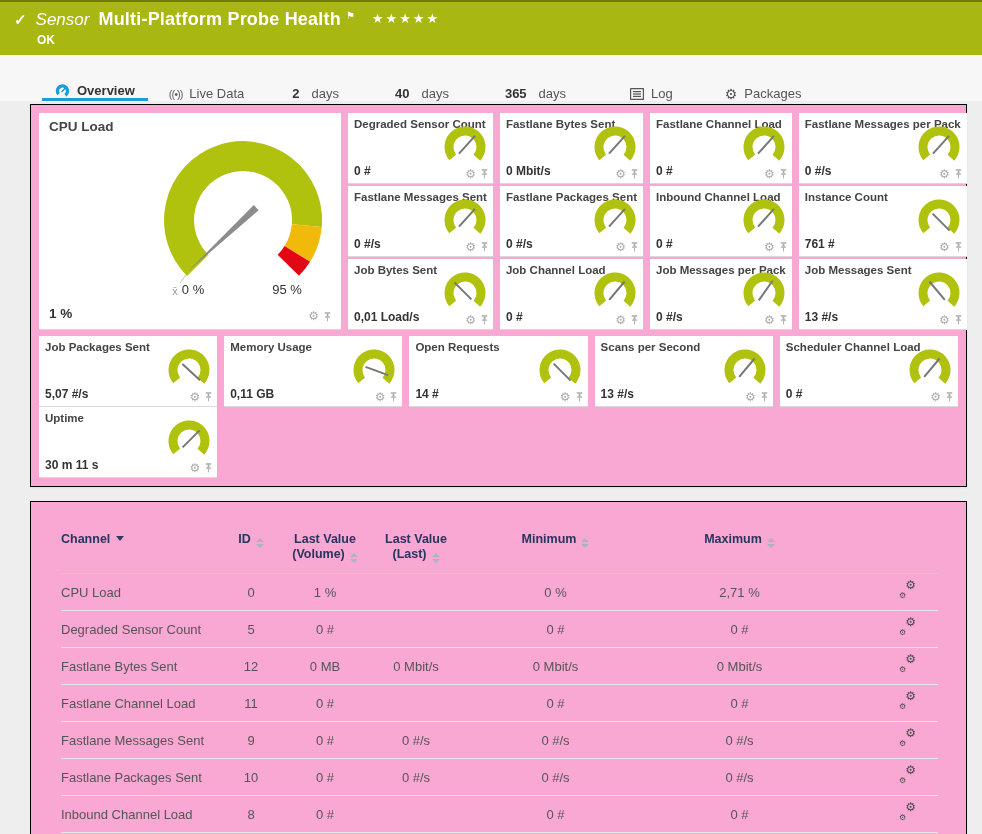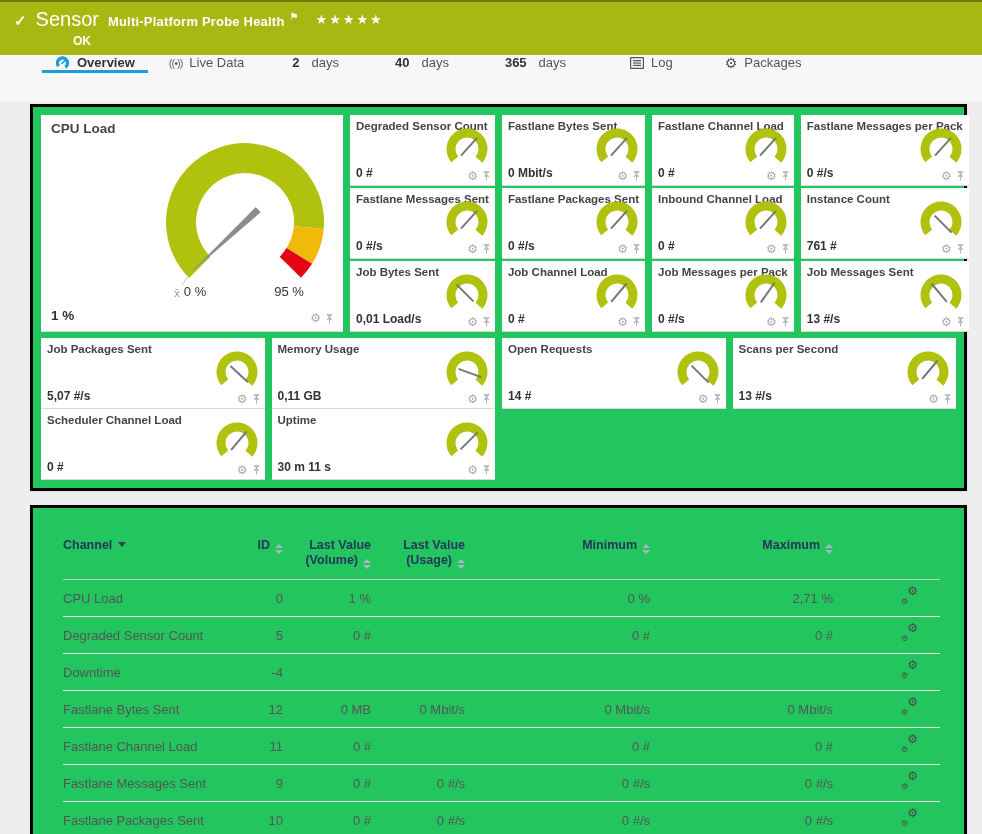--- a/index.html
+++ b/index.html
@@ -3,69 +3,69 @@
 <meta charset="utf-8">
 <style>
   html,body{margin:0;padding:0}
   body{width:982px;height:834px;overflow:hidden;background:#eeeeee;font-family:"Liberation Sans",sans-serif}
 
   
   .sensor-header{height:55px;background:#a9b713;border-top:2px solid #6f7b06;color:#fff;
     padding:7px 0 0 14px;box-sizing:border-box}
   .h-row1{display:flex;align-items:baseline;gap:9px;line-height:20px}
   .check-icon{font-size:15px;font-weight:bold}
-  .kind-label{font-size:20px}
-  .sensor-title{font-size:13px;font-weight:bold;letter-spacing:.2px}
+  .kind-label{font-style:italic;font-size:17px}
+  .sensor-title{font-size:18px;font-weight:bold;letter-spacing:.2px}
   .flag-icon{font-size:10px;position:relative;top:-6px;margin-left:-4px}
   .stars{font-size:13px;letter-spacing:2px;margin-left:8px;position:relative;top:-2px}
-  .status-text{font-size:12px;font-weight:bold;margin-left:59px;margin-top:1px}
+  .status-text{font-size:12px;font-weight:bold;margin-left:23px;margin-top:1px}
 
   
-  .tabbar{height:46px;background:#f7f7f7;display:flex;align-items:flex-start;padding-left:42px;
+  .tabbar{height:46px;background:#f7f7f7;display:flex;align-items:flex-end;padding-left:42px;
     font-size:13px;color:#555;box-sizing:border-box}
   .tab{display:flex;align-items:center;gap:7px;padding:0 13px;margin-right:8px;cursor:pointer;box-sizing:border-box}
   .tab .t-label{white-space:nowrap}
   .tab .t-num{font-weight:bold;color:#333;margin-right:5px}
   .tab.active{border-bottom:3px solid #1e9cd8;color:#333;font-weight:bold}
   .tab-2days{margin-left:14px}.tab-30days{margin-left:22px}.tab-365days{margin-left:22px}
   .tab-historic{margin-left:40px}.tab-log{margin-left:30px}.tab-settings{margin-left:18px}
   .ticon{flex:0 0 auto;color:#555}
   .broadcast-icon{font-size:11px;color:#666;letter-spacing:-1px}
   .gear-glyph{font-size:14px;color:#555;line-height:14px}
 
   
-  .panel{position:relative;margin-left:30px;width:937px;background:#22c55e;border:3px solid #000000;
+  .panel{position:relative;margin-left:30px;width:937px;background:#f9a8d4;border:1px solid #000000;
     box-shadow:0 1px 2px rgba(0,0,0,.06);box-sizing:border-box}
   #panel-gauges{margin-top:3px;padding:8px}
   #panel-table{margin-top:14px;padding:16px 30px 0;height:500px}
 
   
   .gauge-grid{display:grid;grid-template-columns:302px repeat(4,1fr);grid-template-rows:repeat(3,71px);gap:2px 7px}
-  .gauge-bottom{display:grid;grid-template-columns:repeat(4,1fr);gap:0 7px;margin-top:6px;grid-auto-rows:71px}
+  .gauge-bottom{display:grid;grid-template-columns:repeat(5,1fr);gap:0 7px;margin-top:6px;grid-auto-rows:71px}
   .tile{position:relative;border-bottom:1px solid #d9d9d9;padding:5px 6px 3px;box-sizing:border-box;background:#fff;cursor:pointer}
   .tile-title{font-size:11.5px;font-weight:bold;color:#444;line-height:13px;white-space:nowrap}
   .tile-svg{position:absolute;right:2px;bottom:9px}
   .tile-value{position:absolute;left:6px;bottom:5px;font-size:12px;font-weight:bold;color:#333;white-space:nowrap}
   .tile-icons{position:absolute;right:3px;bottom:3px;display:flex;gap:3px;align-items:flex-end;color:#ababab;z-index:2}
   .tile-gear{font-size:12px;line-height:11px;cursor:pointer}
   .pin-icon{cursor:pointer}
 
   .cpu-tile{grid-row:1/4;padding:6px 10px}
   .cpu-title{font-size:13.5px;font-weight:bold;color:#444}
   .cpu-svg{position:absolute;left:96px;top:10px}
   .cpu-value{position:absolute;left:10px;bottom:8px;font-size:13.5px;font-weight:bold;color:#333}
   .cpu-icons{position:absolute;right:8px;bottom:6px;display:flex;gap:3px;color:#ababab}
 
   
   table.channels{width:100%;border-collapse:collapse;font-size:13px;color:#555;table-layout:fixed}
   col.c-channel{width:160px}col.c-id{width:60px}col.c-vol{width:88px}col.c-speed{width:94px}
   col.c-min{width:185px}col.c-max{width:183px}col.c-act{width:107px}
   th{color:#26365c;font-weight:bold;font-size:12.5px;vertical-align:top;padding:14px 0 10px;
     border-bottom:1px solid #cccccc;line-height:15px}
-  th.num,td.num{text-align:right}
+  th.num,td.num{text-align:center}
   th.left,td.left{text-align:left}
   td{padding:9px 0;border-bottom:1px solid #e6e6e6;white-space:nowrap;overflow:hidden}
   td.act{text-align:right;padding-right:22px}
   .arrows{display:inline-flex;flex-direction:column;gap:2px;margin-left:5px;vertical-align:1px}
   .tri{width:0;height:0;border-left:4px solid transparent;border-right:4px solid transparent}
   .tri.up{border-bottom:4px solid #aab4c4}
   .tri.down{border-top:4px solid #aab4c4}
   .sort-desc{display:inline-block;width:0;height:0;border-left:4px solid transparent;border-right:4px solid transparent;
     border-top:5px solid #2c3e63;margin-left:6px;vertical-align:2px}
   .gearx{position:relative;display:inline-block;width:17px;height:15px;color:#4a4a4a;cursor:pointer}
@@ -504,21 +504,21 @@
         </th>
         <th class="num">
           <div><span>Last Value</span></div>
           <div><span>(Volume)</span><span class="arrows">
                 <span class="tri up"></span>
                 <span class="tri down"></span>
               </span></div>
         </th>
         <th class="num">
           <div><span>Last Value</span></div>
-          <div><span>(Usage)</span><span class="arrows">
+          <div><span>(Last)</span><span class="arrows">
                 <span class="tri up"></span>
                 <span class="tri down"></span>
               </span></div>
         </th>
         <th class="num">
           <span>Minimum</span><span class="arrows">
               <span class="tri up"></span>
               <span class="tri down"></span>
             </span>
         </th>
@@ -545,29 +545,20 @@
   <tr>
     <td class="left">Degraded Sensor Count</td>
     <td class="num">5</td>
     <td class="num">0 #</td>
     <td class="num"></td>
     <td class="num">0 #</td>
     <td class="num">0 #</td>
     <td class="act"><span class="gearx"><span class="g1">⚙</span><span class="g2">⚙</span></span></td>
   </tr>
 
-  <tr>
-    <td class="left">Downtime</td>
-    <td class="num">-4</td>
-    <td class="num"></td>
-    <td class="num"></td>
-    <td class="num"></td>
-    <td class="num"></td>
-    <td class="act"><span class="gearx"><span class="g1">⚙</span><span class="g2">⚙</span></span></td>
-  </tr>
 
   <tr>
     <td class="left">Fastlane Bytes Sent</td>
     <td class="num">12</td>
     <td class="num">0 MB</td>
     <td class="num">0 Mbit/s</td>
     <td class="num">0 Mbit/s</td>
     <td class="num">0 Mbit/s</td>
     <td class="act"><span class="gearx"><span class="g1">⚙</span><span class="g2">⚙</span></span></td>
   </tr>

